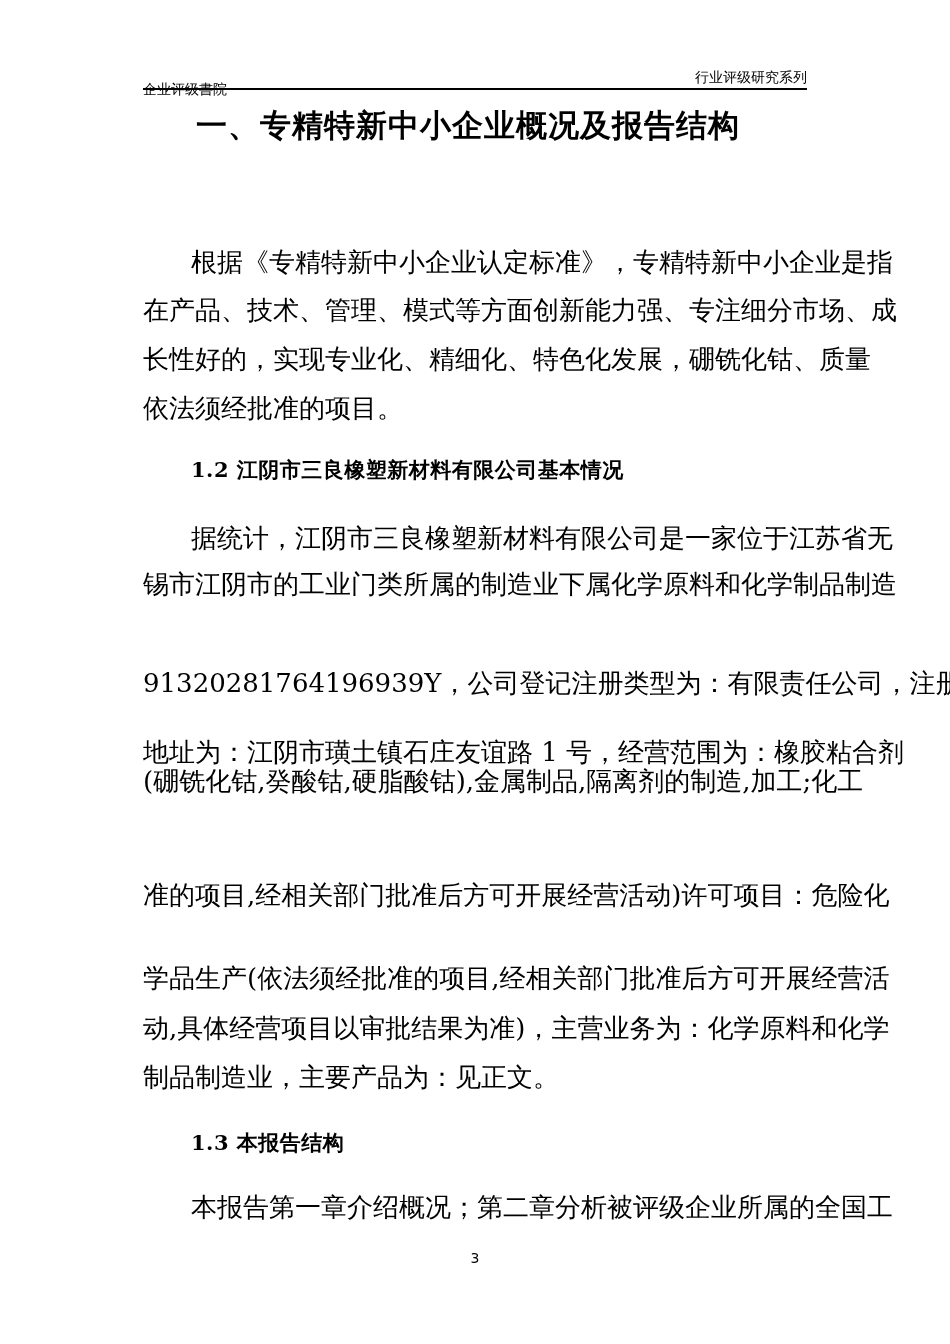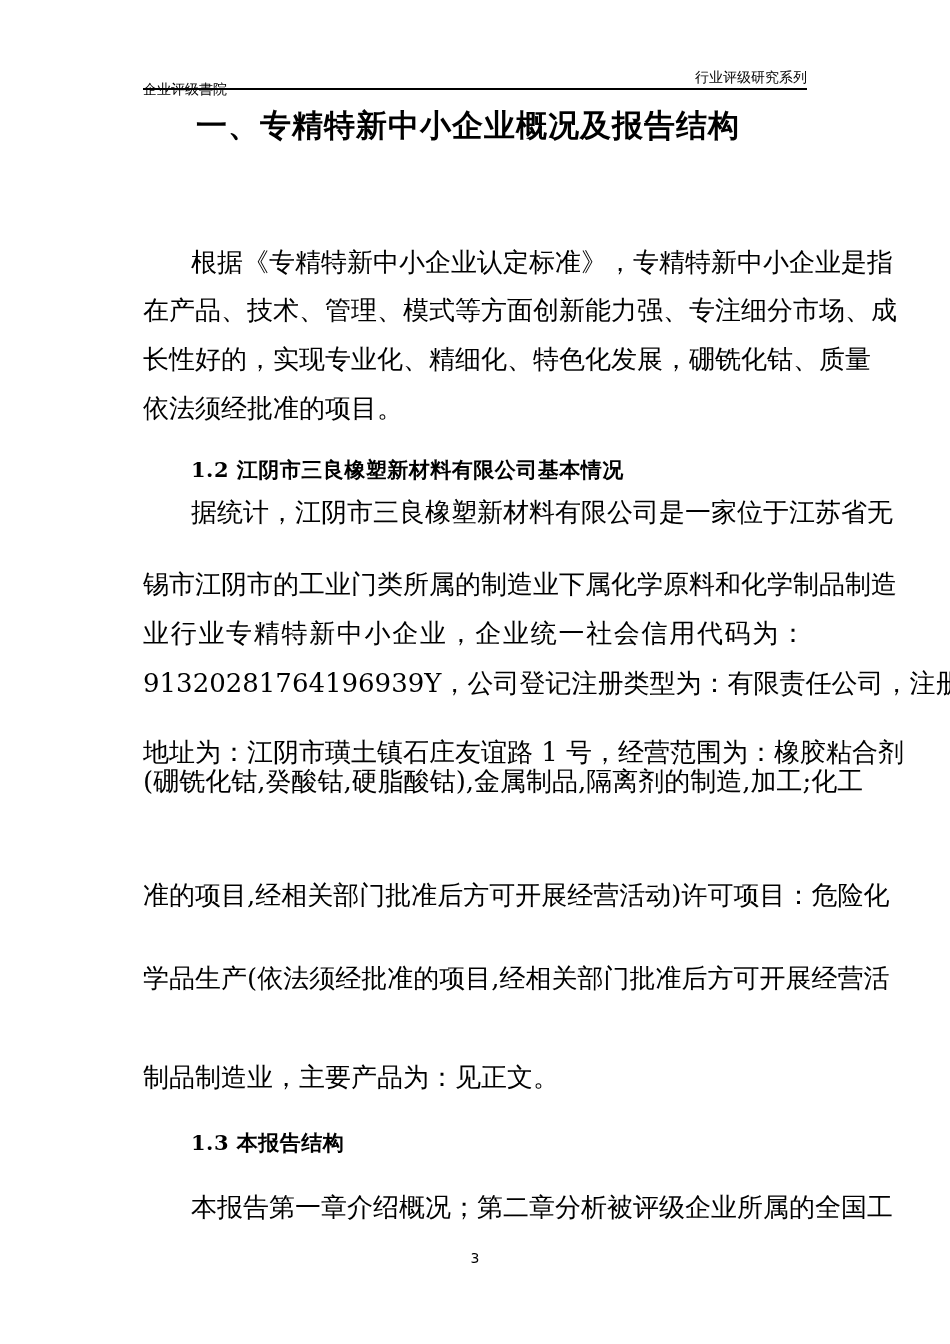--- a/index.html
+++ b/index.html
@@ -98,27 +98,27 @@
   <div class="header-rule"></div>
 
   <div class="h1">一、专精特新中小企业概况及报告结构</div>
 
   <div class="line first" style="top:246px;">根据《专精特新中小企业认定标准》，专精特新中小企业是指</div>
   <div class="line" style="top:294px;">在产品、技术、管理、模式等方面创新能力强、专注细分市场、成</div>
   <div class="line" style="top:343px;">长性好的，实现专业化、精细化、特色化发展，硼铣化钴、质量</div>
   <div class="line last" style="top:392px;">依法须经批准的项目。</div>
 
   <div class="h2" style="top:454px;">1.2 江阴市三良橡塑新材料有限公司基本情况</div>
-  <div class="line first" style="top:496px;">据统计，江阴市三良橡塑新材料有限公司是一家位于江苏省无</div>
+  <div class="line first" style="top:522px;">据统计，江阴市三良橡塑新材料有限公司是一家位于江苏省无</div>
   <div class="line" style="top:568px;">锡市江阴市的工业门类所属的制造业下属化学原料和化学制品制造</div>
-  <div class="line" style="top:617px;">业行业专精特新中小企业，企业统一社会信用代码为：</div>
   <div class="line" style="top:667px;">91320281764196939Y，公司登记注册类型为：有限责任公司，注册</div>
   <div class="line" style="top:736px;">地址为：江阴市璜土镇石庄友谊路 1 号，经营范围为：橡胶粘合剂</div>
   <div class="line" style="top:765px;">(硼铣化钴,癸酸钴,硬脂酸钴),金属制品,隔离剂的制造,加工;化工</div>
   <div class="line" style="top:879px;">准的项目,经相关部门批准后方可开展经营活动)许可项目：危险化</div>
   <div class="line" style="top:962px;">学品生产(依法须经批准的项目,经相关部门批准后方可开展经营活</div>
+  <div class="line" style="top:1012px;">动,具体经营项目以审批结果为准)，主营业务为：化学原料和化学</div>
   <div class="line last" style="top:1061px;">制品制造业，主要产品为：见正文。</div>
 
   <div class="h2" style="top:1127px;">1.3 本报告结构</div>
   <div class="line first" style="top:1191px;">本报告第一章介绍概况；第二章分析被评级企业所属的全国工</div>
 
   <div class="pageno">3</div>
 </div>
 
 </body></html>

